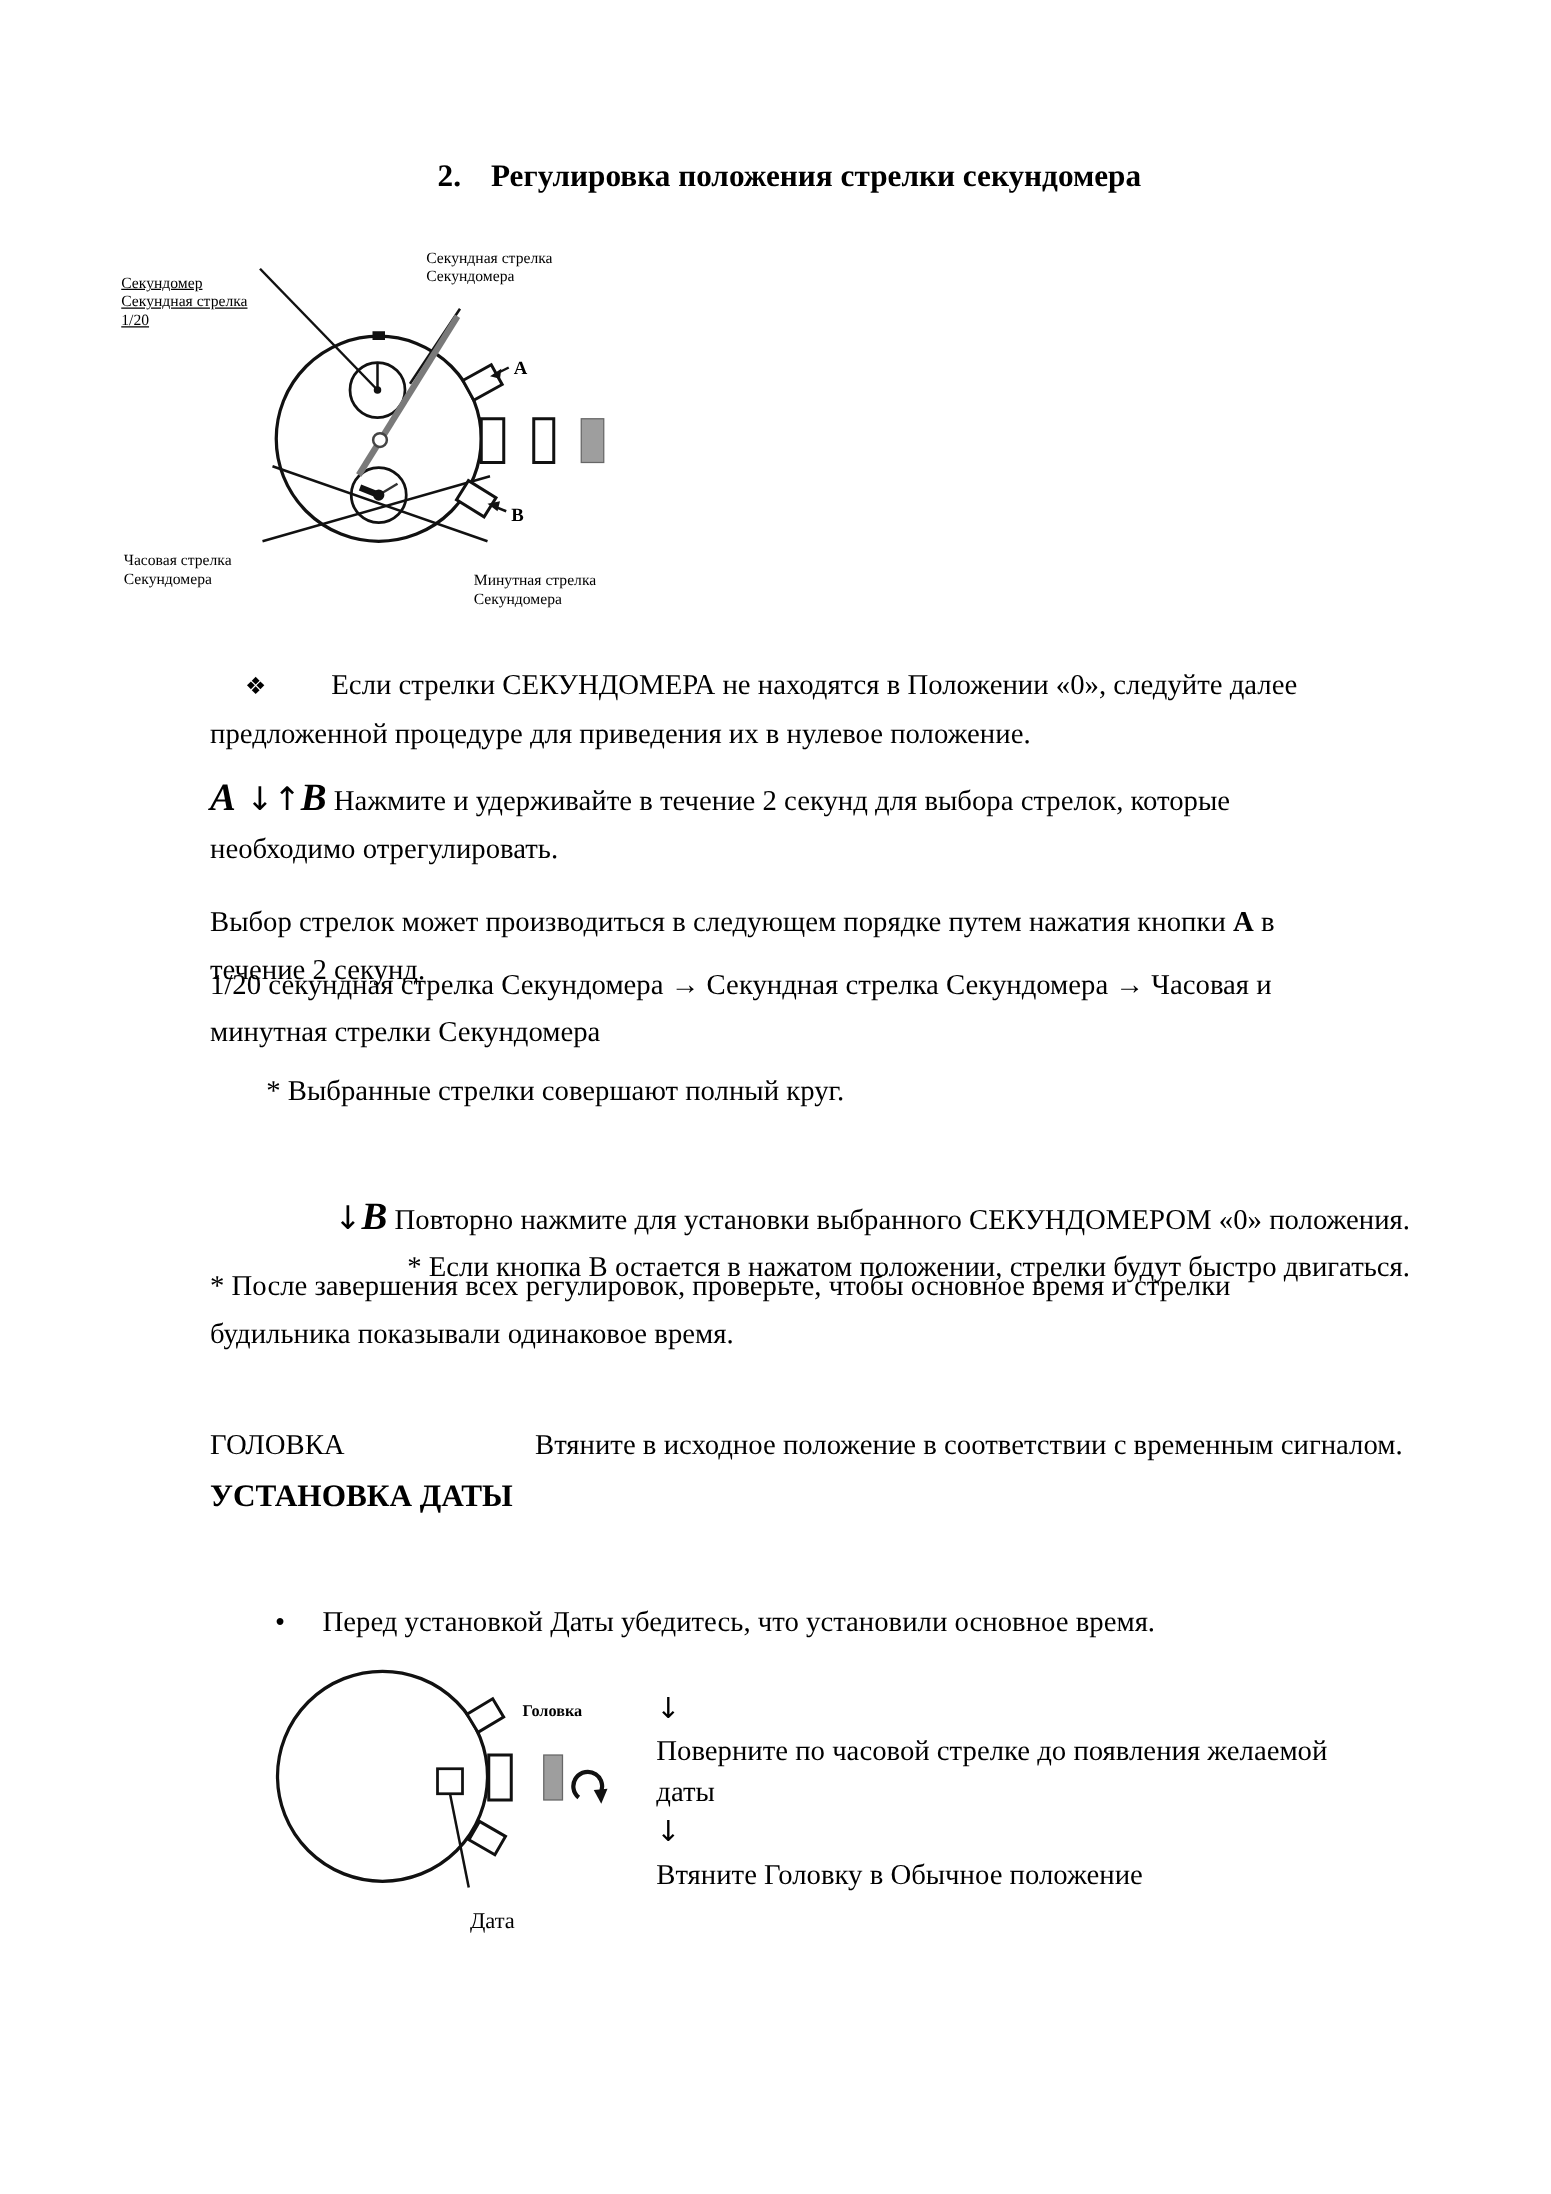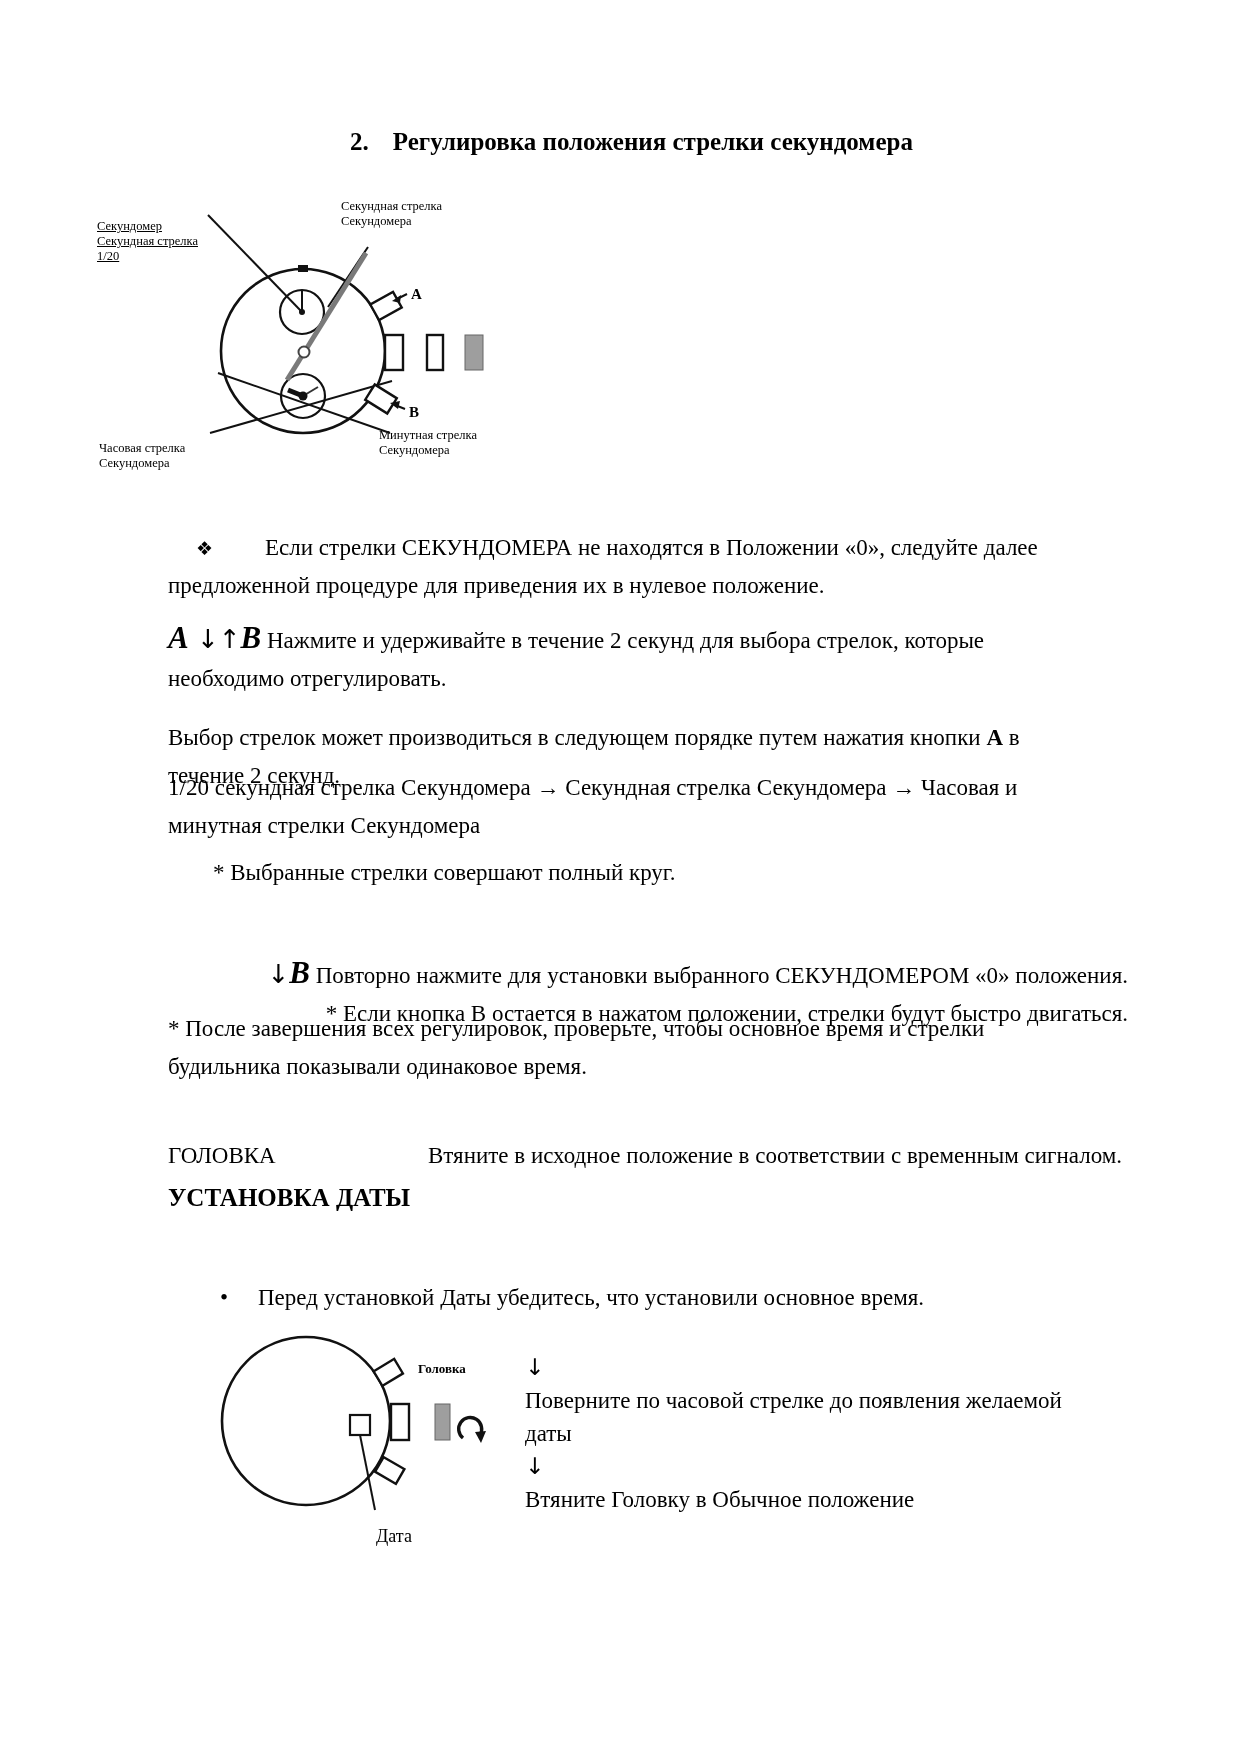--- a/index.html
+++ b/index.html
@@ -72,21 +72,21 @@
     <span class="h-num">2.</span><span>Регулировка положения стрелки секундомера</span>
   </div>
 
   <div class="abs diag-label" style="left:341px;top:199px;">Секундная стрелка
 Секундомера</div>
   <div class="abs diag-label" style="left:97px;top:219px;text-decoration:underline;">Секундомер
 Секундная стрелка
 1/20</div>
   <div class="abs diag-label" style="left:99px;top:441px;">Часовая  стрелка
 Секундомера</div>
-  <div class="abs diag-label" style="left:379px;top:428px;font-family:Liberation Serif, serif;">Минутная  стрелка
+  <div class="abs diag-label" style="left:379px;top:457px;font-family:Liberation Serif, serif;">Минутная  стрелка
 Секундомера</div>
 
   <svg class="abs" style="left:85px;top:195px;" width="420" height="260" viewBox="0 0 420 260">
 
     <circle cx="218" cy="156" r="82" fill="#ffffff" stroke="#111" stroke-width="2.6"></circle>
     <rect x="213" y="70" width="10" height="7" fill="#111"></rect>
 
     <circle cx="217" cy="117" r="22" fill="#ffffff" stroke="#111" stroke-width="2.2"></circle>
     <circle cx="218" cy="201" r="22" fill="#ffffff" stroke="#111" stroke-width="2.2"></circle>
 

